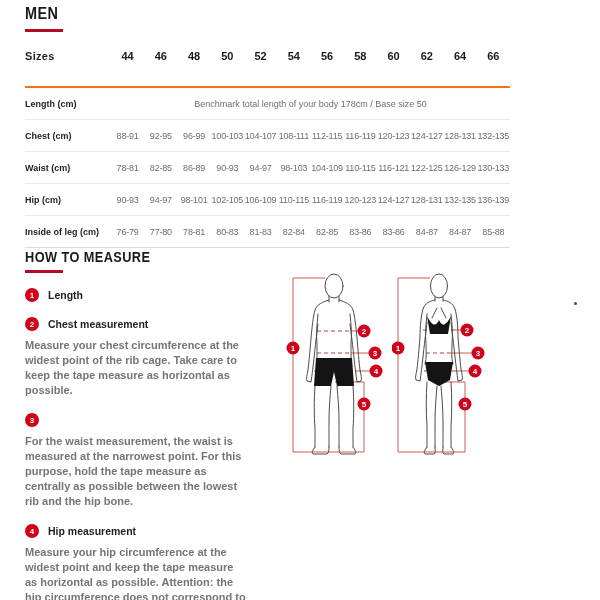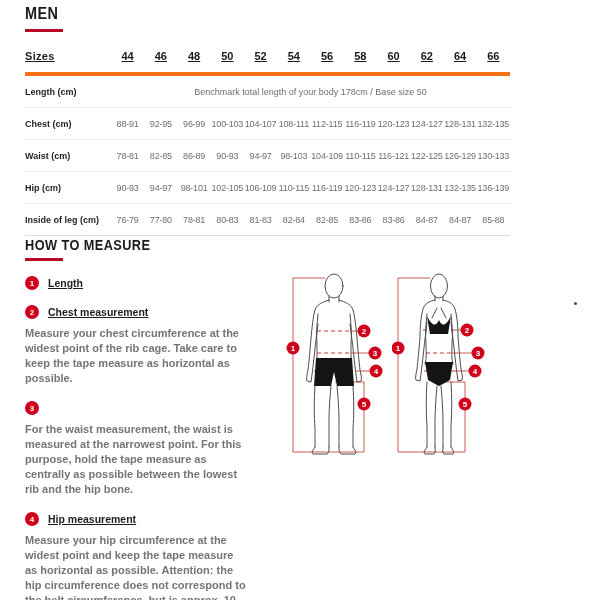--- a/index.html
+++ b/index.html
@@ -11,21 +11,21 @@
 
   .page-title {
     font-size:17px; font-weight:700; letter-spacing:.5px; margin:0;
     transform:scaleX(.85); transform-origin:left center; white-space:nowrap;
   }
   .red-rule { width:38px; height:3px; background:#b80a26; margin-top:5px; }
 
   
   .size-table { margin-top:10px; }
   .t-row { display:grid; grid-template-columns:86px repeat(12,1fr); align-items:center; }
-  .t-row.header { height:28px; border-bottom:4px solid #f97316; padding-bottom:2px;text-decoration:underline; }
+  .t-row.header { height:28px; border-bottom:2px solid #f97316; padding-bottom:16px; }
   .t-label { font-size:9px; font-weight:700; color:#1f1f1f; }
   .header .t-label { font-size:11px; letter-spacing:.3px; }
   .t-cell { text-align:center; }
   .t-cell.hdr { font-size:11px; font-weight:700; }
   .t-cell.val { font-size:9px; color:#6e6e6e; letter-spacing:-.2px; }
   .t-row.data, .t-row.length-row { height:31px; border-bottom:1px solid #e9e9e9; }
   .t-row.data:last-child { border-bottom:none; }
   .length-row .t-span { grid-column:2 / -1; text-align:center; font-size:9px; color:#6e6e6e; }
 
   
@@ -33,21 +33,21 @@
   .section-title {
     font-size:15px; font-weight:700; letter-spacing:.5px; margin:0;
     transform:scaleX(.85); transform-origin:left center; white-space:nowrap;
   }
   .measure-list { width:228px; }
   .m-item { display:flex; align-items:center; gap:9px; margin-top:15px; }
   .num-badge {
     width:14px; height:14px; border-radius:50%; background:#d0021b; color:#fff;
     font-size:8px; font-weight:700; display:flex; align-items:center; justify-content:center; flex:none;
   }
-  .m-label { font-size:10.5px; font-weight:700; color:#1f1f1f;text-decoration:underline; }
+  .m-label { font-size:10.5px; font-weight:700; color:#1f1f1f; }
   .m-desc { font-size:11px; color:#757575; line-height:15px; margin:7px 0 0 0; width:222px;font-weight:bold; }
 
   .figure { position:absolute; top:270px; }
   .figure-male { left:281px; }
   .figure-female { left:392px; }
 
   .stray-dot { position:absolute; left:574px; top:302px; width:3px; height:3px; border-radius:50%; background:#4a4a4a; }
 
   svg .body-line { stroke:#4c4c4c; stroke-width:1; fill:none; stroke-linecap:round; }
   svg .body-fill { fill:#141414; stroke:none; }

